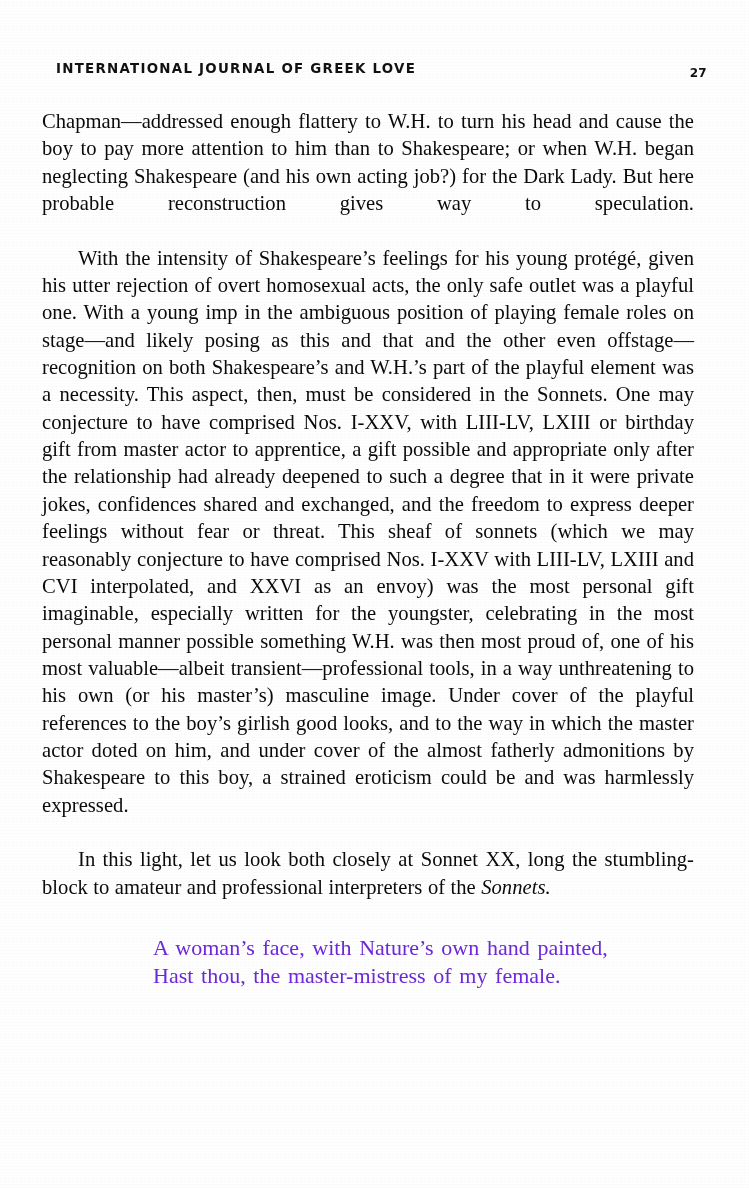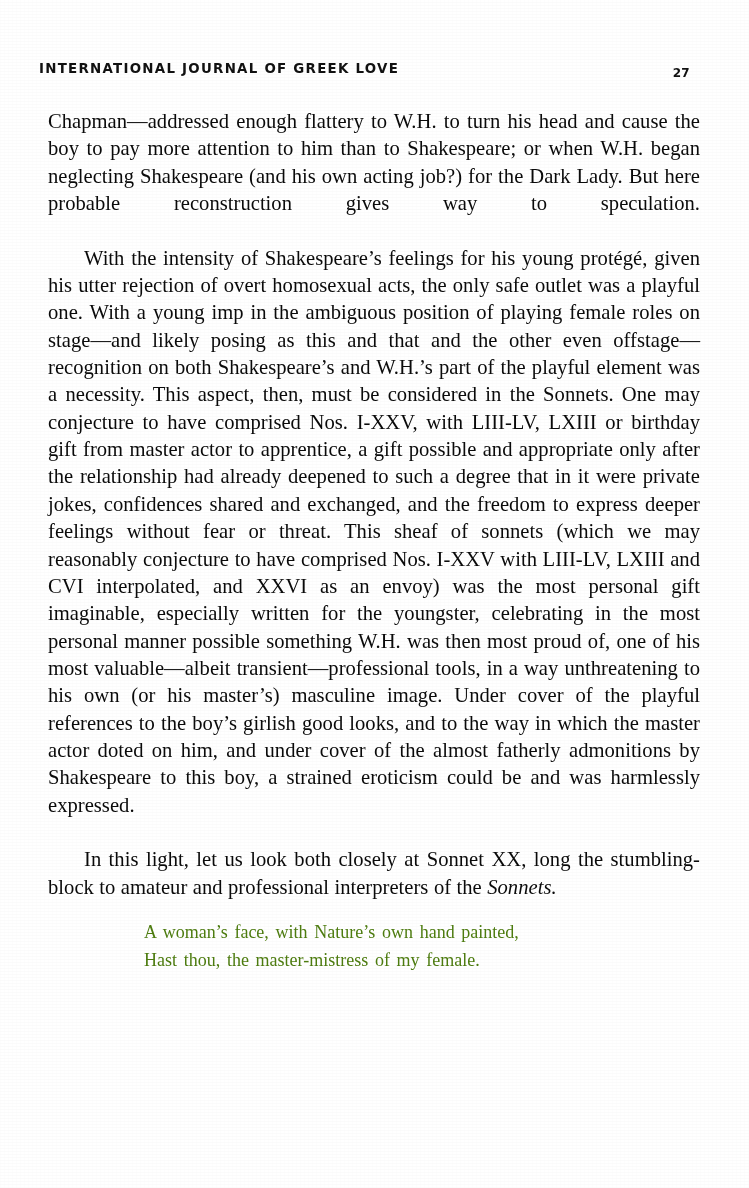--- a/index.html
+++ b/index.html
@@ -21,21 +21,21 @@
     background: #ffffff;
     overflow: hidden;
     margin: 0 auto;
     
     filter: none;
   }
 
   
   .running-head {
     position: absolute;
-    left: 39px;
+    left: 56px;
     top: 60px;
     width: 651px;
     height: 26px;
   }
 
   .journal-title {
     position: absolute;
     left: 0;
     top: 0;
     font-family: "DejaVu Sans", "Liberation Sans", sans-serif;
@@ -55,21 +55,21 @@
     font-family: "DejaVu Sans", "Liberation Sans", sans-serif;
     font-weight: 700;
     font-size: 12px;
     letter-spacing: 0.3px;
     color: #111111;
   }
 
   
   .textblock {
     position: absolute;
-    left: 48px;
+    left: 42px;
     top: 108px;
     width: 652px;
   }
 
   p.para {
     margin: 0;
     font-size: 20.6px;
     line-height: 27.35px;
     text-align: justify;
     text-justify: inter-word;
@@ -95,25 +95,25 @@
     content: none;
   }
 
   .ital {
     font-style: italic;
     font-weight: 400;
   }
 
   
   .verse {
-    margin: 0;
+    margin: 15px;
     padding: 0;
-    font-size: 18px;
+    font-size: 22px;
     line-height: 27.6px;
-    color: #4d7c0f;
+    color: #6d28d9;
     list-style: none;
   }
 
   .verse-line {
     margin: 0;
     padding: 0 0 0 96px;
     text-align: left;
     white-space: nowrap;
     word-spacing: 2.2px;
   }

